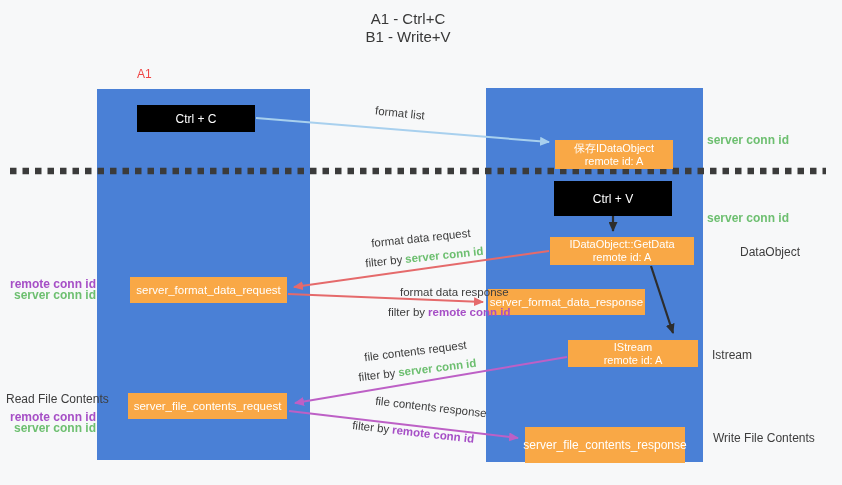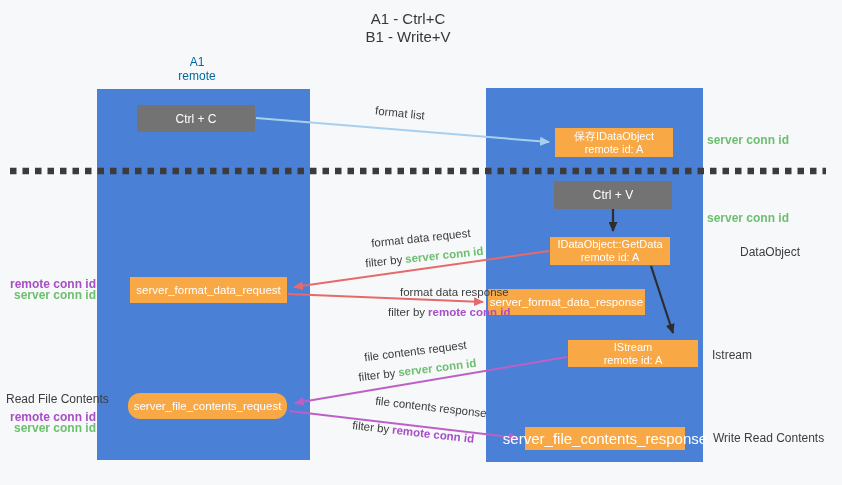--- a/index.html
+++ b/index.html
@@ -15,43 +15,43 @@
     padding-left:41px;
   }
   .lane {
     position:absolute;
     background:#4a80d6;
   }
   #lane-left  { left:97px;  top:89px; width:213px; height:371px; }
   #lane-right { left:486px; top:88px; width:217px; height:374px; }
 
   .lane-header {
-    position:absolute; top:55px; width:120px;
-    text-align:center; font-size:12px; line-height:14px; color:#0369a1;
+    position:absolute; top:67px; width:120px;
+    font-size:12px; line-height:14px; color:#ef4444;
   }
   #hdr-left  { left:137px; }
   #hdr-right { left:538px; }
 
   #title {
     position:absolute; left:300px; top:10px; width:216px;
     text-align:center; font-size:15px; line-height:18px; color:#383838;
   }
 
   svg.overlay {
     position:absolute; left:0; top:0; width:842px; height:485px;
     pointer-events:none;
   }
 
   .box {
     position:absolute;
     display:flex; flex-direction:column;
     align-items:center; justify-content:center;
     color:#ffffff; text-align:center; white-space:nowrap;
   }
-  .green-box  { background:#737373; font-size:12px; }
+  .green-box  { background:#000000; font-size:12px; }
   .orange-box { background:#f9a846; font-size:11px; line-height:13px; }
 
   .lbl {
     position:absolute; white-space:nowrap;
     font-size:11.5px; color:#3d3d3d;
   }
   .green-t  { color:#6dbf70; font-weight:bold; }
   .purple-t { color:#a64fc6; font-weight:bold; }
   .filter-val { margin-left:3px; }
   .side-pair {
@@ -66,21 +66,20 @@
 
 <div id="canvas">
 
   <div id="title">
     <div>A1 - Ctrl+C</div>
     <div>B1 - Write+V</div>
   </div>
 
   <div class="lane-header" id="hdr-left">
     <div>A1</div>
-    <div>remote</div>
   </div>
 
   <div class="lane" id="lane-left"></div>
   <div class="lane" id="lane-right"></div>
 
   <svg class="overlay">
     <defs>
       <marker id="m-blue" markerUnits="userSpaceOnUse" markerWidth="10" markerHeight="9" refX="9" refY="4.5" orient="auto">
         <path d="M0,0 L10,4.5 L0,9 Z" fill="#a8d0ee"></path>
       </marker>
@@ -109,52 +108,52 @@
 
     <line x1="567" y1="357" x2="295" y2="403" stroke="#bd60c6" stroke-width="2" marker-end="url(#m-magenta)"></line>
 
     <line x1="289" y1="411" x2="518" y2="438" stroke="#bd60c6" stroke-width="2" marker-end="url(#m-magenta)"></line>
   </svg>
 
   <div class="box green-box" style="left:137px; top:105px; width:118px; height:27px;">
     <div>Ctrl + C</div>
   </div>
 
-  <div class="box orange-box" style="left:555px; top:128px; width:118px; height:29px;">
+  <div class="box orange-box" style="left:555px; top:140px; width:118px; height:29px;">
     <div>保存IDataObject</div>
     <div>remote id: A</div>
   </div>
 
-  <div class="box green-box" style="left:554px; top:181px; width:118px; height:28px;">
+  <div class="box green-box" style="left:554px; top:181px; width:118px; height:35px;">
     <div>Ctrl + V</div>
   </div>
 
-  <div class="box orange-box" style="left:550px; top:237px; width:120px; height:28px;">
+  <div class="box orange-box" style="left:550px; top:237px; width:144px; height:28px;">
     <div>IDataObject::GetData</div>
     <div>remote id: A</div>
   </div>
 
   <div class="box orange-box" style="left:488px; top:289px; width:157px; height:26px; font-size:11.5px;">
     <div>server_format_data_response</div>
   </div>
 
   <div class="box orange-box" style="left:130px; top:277px; width:157px; height:26px; font-size:11.5px;">
     <div>server_format_data_request</div>
   </div>
 
   <div class="box orange-box" style="left:568px; top:340px; width:130px; height:27px;">
     <div>IStream</div>
     <div>remote id: A</div>
   </div>
 
-  <div class="box orange-box" style="left:128px; top:393px; width:159px; height:26px; font-size:11.5px;border-radius:12px;">
+  <div class="box orange-box" style="left:128px; top:393px; width:159px; height:26px; font-size:11.5px;">
     <div>server_file_contents_request</div>
   </div>
 
-  <div class="box orange-box" style="left:525px; top:427px; width:160px; height:23px; font-size:15px;">
+  <div class="box orange-box" style="left:525px; top:427px; width:160px; height:36px; font-size:12px;">
     <div>server_file_contents_response</div>
   </div>
 
   <div class="lbl" style="left:375px; top:107px; transform:rotate(6deg);">format list</div>
 
   <div class="lbl" style="left:371px; top:232px; transform:rotate(-6deg);">format data request</div>
   <div class="lbl" style="left:365px; top:251px; transform:rotate(-6deg);">
     <span>filter by</span><span class="green-t filter-val">server conn id</span>
   </div>
 
@@ -170,21 +169,21 @@
 
   <div class="lbl" style="left:375px; top:401px; transform:rotate(6.5deg);">file contents response</div>
   <div class="lbl" style="left:352px; top:426px; transform:rotate(6.5deg);">
     <span>filter by</span><span class="purple-t filter-val">remote conn id</span>
   </div>
 
   <div class="lbl green-t" style="left:707px; top:133px; font-size:12px;">server conn id</div>
   <div class="lbl green-t" style="left:707px; top:211px; font-size:12px;">server conn id</div>
   <div class="lbl" style="left:740px; top:245px; font-size:12px;">DataObject</div>
   <div class="lbl" style="left:712px; top:348px; font-size:12px;">Istream</div>
-  <div class="lbl" style="left:713px; top:431px; font-size:12px;">Write Read Contents</div>
+  <div class="lbl" style="left:713px; top:431px; font-size:12px;">Write File Contents</div>
 
   <div class="side-pair" style="top:279px;">
     <div class="purple-t">remote conn id</div>
     <div class="green-t">server conn id</div>
   </div>
 
   <div class="lbl" style="left:6px; top:392px; font-size:12px;">Read File Contents</div>
 
   <div class="side-pair" style="top:412px;">
     <div class="purple-t">remote conn id</div>

